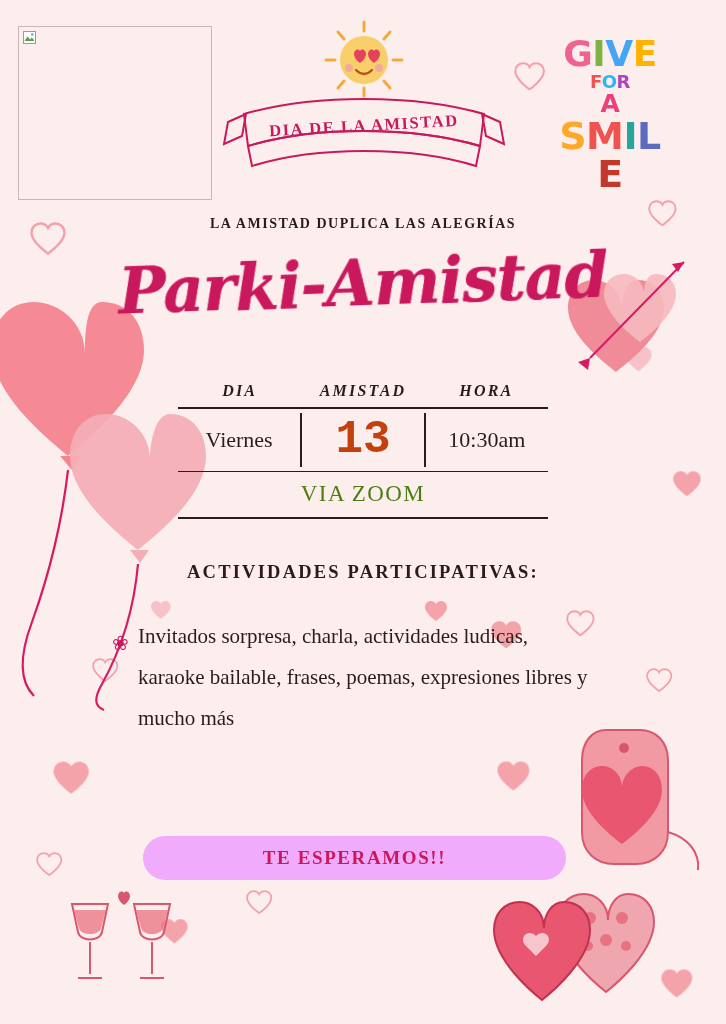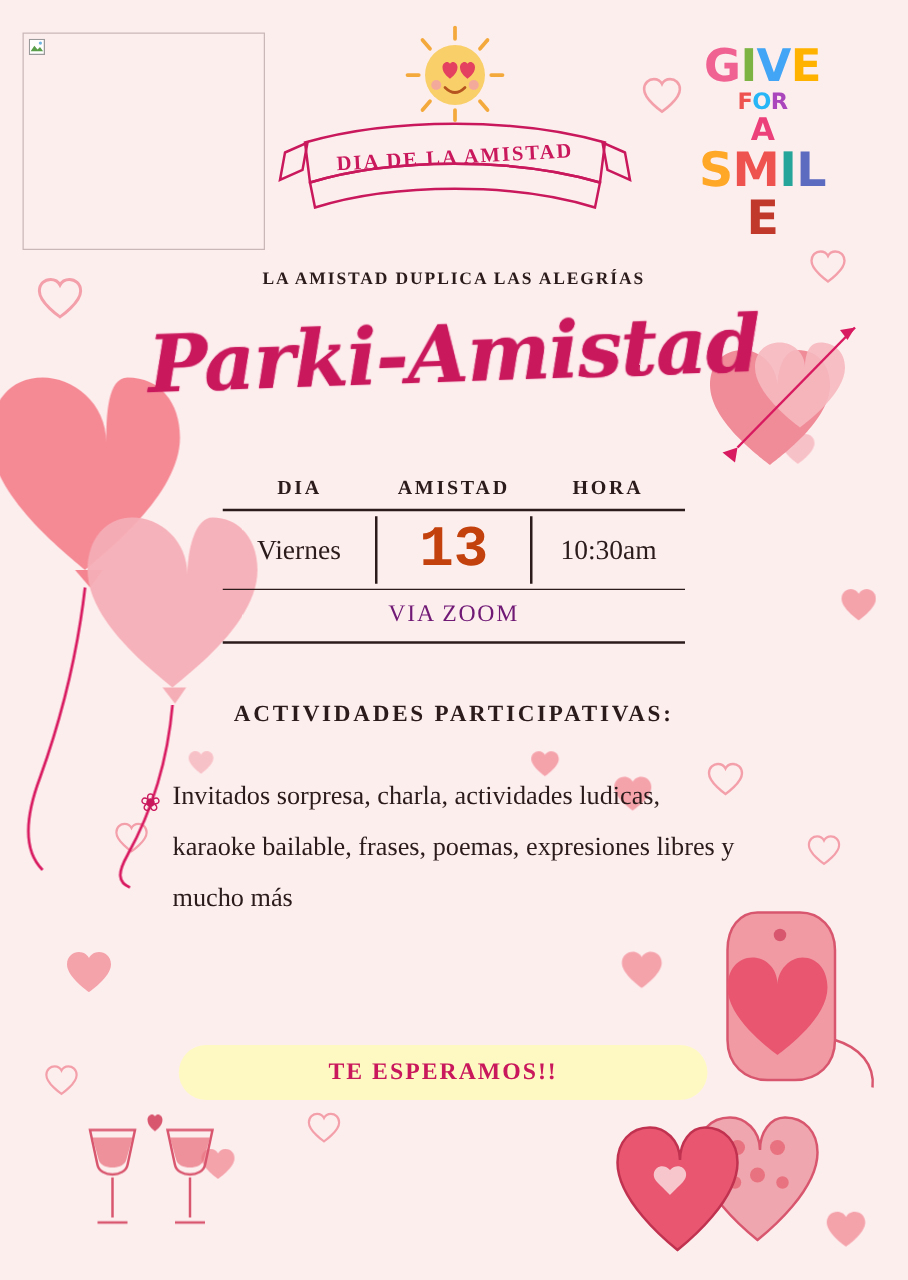--- a/index.html
+++ b/index.html
@@ -118,20 +118,21 @@
   .date-block {
     position: absolute;
     left: 178px;
     top: 382px;
     width: 370px;
   }
   .date-row {
     display: flex;
     align-items: flex-end;
     justify-content: flex-end;
+    font-style: italic;
   }
   .date-col {
     flex: 1;
     text-align: center;
   }
   .date-col .lbl {
     font-family: "Liberation Serif", serif;
     font-size: 16px;
     letter-spacing: 2.2px;
     color: #2b1b1b;
@@ -166,23 +167,23 @@
     font-family: Liberation Mono, monospace;
   }
   .divider-v {
     width: 1.6px;
     height: 54px;
     background: #2b1b1b;
   }
   .via {
     text-align: center;
     font-family: "Liberation Serif", serif;
-    font-size: 19px;
+    font-size: 23px;
     letter-spacing: 1.4px;
-    color: #701a75;
+    color: #4d7c0f;
     padding: 9px 0 10px;
   }
 
   .activities-title {
     position: absolute;
     left: 0; right: 0;
     top: 562px;
     text-align: center;
     font-family: "Liberation Serif", serif;
     font-size: 18.5px;
@@ -208,21 +209,21 @@
     color: #c9185c;
     font-size: 20px;
   }
 
   .cta {
     position: absolute;
     left: 143px;
     top: 836px;
     width: 423px;
     height: 44px;
-    background: #fef9c3;
+    background: #f0abfc;
     border-radius: 22px;
     display: flex;
     align-items: center;
     justify-content: center;
   }
   .cta-text {
     font-family: "Liberation Serif", serif;
     font-size: 19px;
     font-weight: 700;
     letter-spacing: 1.6px;

